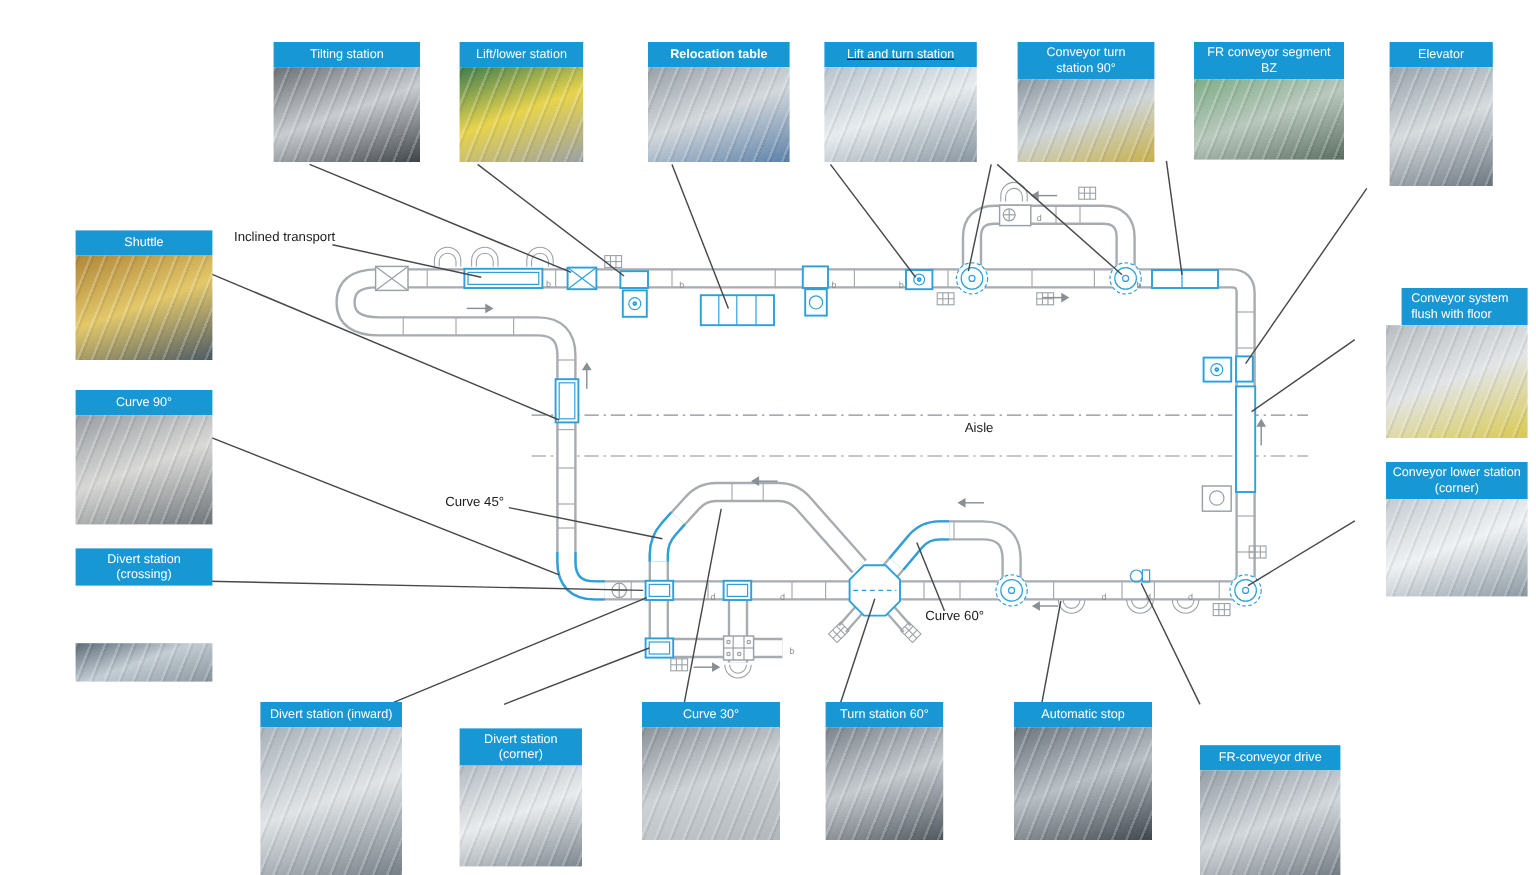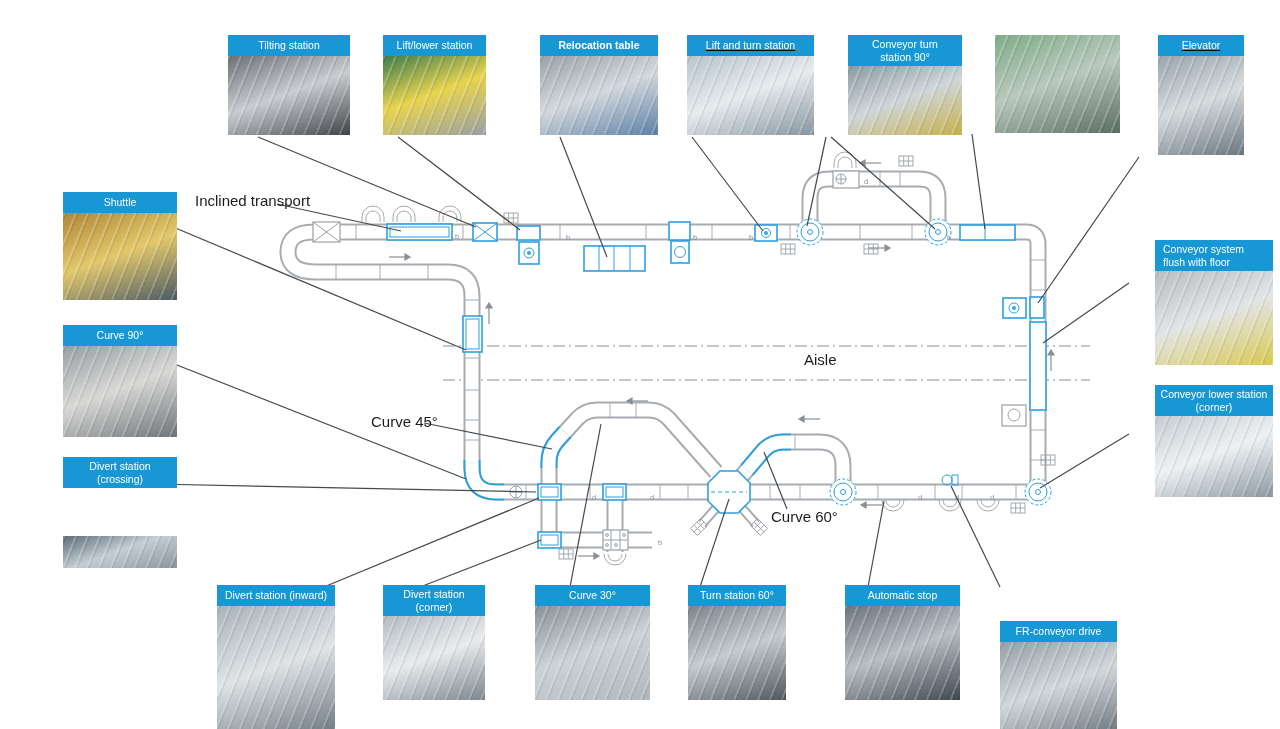--- a/index.html
+++ b/index.html
@@ -3,23 +3,23 @@
 <meta charset="utf-8">
 <style>
   html,body{margin:0;padding:0;background:#ffffff;width:1280px;height:729px;overflow:hidden;
             font-family:"Liberation Sans", sans-serif;}
   #stage{position:absolute;left:0;top:0;width:1280px;height:729px;}
   #schematic{position:absolute;left:0;top:0;}
   .card{position:absolute;display:flex;flex-direction:column;padding-left:25px;}
   .card-header{background:#1798d5;color:#ffffff;display:flex;align-items:center;justify-content:center;
                text-align:center;font-size:10.5px;line-height:1.2;white-space:pre-line;
                padding:3px 3px;box-sizing:border-box;min-height:21px;}
-  .card-header.left{justify-content:flex-start;text-align:left;padding-left:8px;}
+  .card-header.left{justify-content:flex-start;text-align:left;padding-left:8px;margin-left:13px;}
   .card-photo{flex:1;width:100%;}
-  .dlabel{position:absolute;font-size:15px;color:#1c1c1c;white-space:nowrap;}
+  .dlabel{position:absolute;font-size:11px;color:#1c1c1c;white-space:nowrap;}
   
   .band-o{stroke:#a7acb1;stroke-width:17;fill:none;stroke-linejoin:round;stroke-linecap:butt;}
   .band-i{stroke:#ffffff;stroke-width:13;fill:none;stroke-linejoin:round;stroke-linecap:butt;}
   .bblue-o{stroke:#2da0dc;stroke-width:17;fill:none;stroke-linejoin:round;}
   .arm-o{stroke:#a7acb1;stroke-width:10;fill:none;}
   .arm-i{stroke:#ffffff;stroke-width:6;fill:none;}
   .tick{stroke:#a7acb1;stroke-width:1;}
   .aisle{stroke:#8a8f94;stroke-width:1;stroke-dasharray:12 4 2 4;fill:none;}
   .bluebox{fill:#ffffff;stroke:#2da0dc;stroke-width:1.6;}
   .bluethin{fill:none;stroke:#2da0dc;stroke-width:1;}
@@ -361,23 +361,24 @@
       <div class="card" style="left: 662px; top: 35px; width: 127px; height: 100px; text-decoration: underline;">
         <div class="card-header">Lift and turn station</div>
         <div class="card-photo" style="background: repeating-linear-gradient(112deg, rgba(255, 255, 255, 0.2) 0px, rgba(255, 255, 255, 0.2) 2px, rgba(0, 0, 0, 0.06) 2px, rgba(0, 0, 0, 0.06) 4px, transparent 4px, transparent 11px), linear-gradient(160deg, rgb(184, 196, 204) 0%, rgb(230, 235, 238) 48%, rgb(135, 149, 160) 100%);"></div>
       </div>
       <div class="card" style="left: 823px; top: 35px; width: 114px; height: 100px;">
         <div class="card-header">Conveyor turn
 station 90°</div>
         <div class="card-photo" style="background: repeating-linear-gradient(112deg, rgba(255, 255, 255, 0.2) 0px, rgba(255, 255, 255, 0.2) 2px, rgba(0, 0, 0, 0.06) 2px, rgba(0, 0, 0, 0.06) 4px, transparent 4px, transparent 11px), linear-gradient(160deg, rgb(143, 154, 163) 0%, rgb(207, 214, 218) 48%, rgb(200, 176, 74) 100%);"></div>
       </div>
       <div class="card" style="left: 970px; top: 35px; width: 125px; height: 98px;">
+        <div class="card-header">FR conveyor segment BZ</div>
         <div class="card-photo" style="background: repeating-linear-gradient(112deg, rgba(255, 255, 255, 0.2) 0px, rgba(255, 255, 255, 0.2) 2px, rgba(0, 0, 0, 0.06) 2px, rgba(0, 0, 0, 0.06) 4px, transparent 4px, transparent 11px), linear-gradient(160deg, rgb(127, 174, 136) 0%, rgb(185, 200, 189) 48%, rgb(90, 110, 96) 100%);"></div>
       </div>
-      <div class="card" style="left: 1133px; top: 35px; width: 86px; height: 120px; text-decoration: underline;">
+      <div class="card" style="left: 1133px; top: 35px; width: 86px; height: 120px;">
         <div class="card-header">Elevator</div>
         <div class="card-photo" style="background: repeating-linear-gradient(112deg, rgba(255, 255, 255, 0.2) 0px, rgba(255, 255, 255, 0.2) 2px, rgba(0, 0, 0, 0.06) 2px, rgba(0, 0, 0, 0.06) 4px, transparent 4px, transparent 11px), linear-gradient(160deg, rgb(154, 165, 173) 0%, rgb(214, 219, 222) 48%, rgb(107, 118, 128) 100%);"></div>
       </div>
       <div class="card" style="left: 38px; top: 192px; width: 114px; height: 108px;">
         <div class="card-header">Shuttle</div>
         <div class="card-photo" style="background: repeating-linear-gradient(112deg, rgba(255, 255, 255, 0.2) 0px, rgba(255, 255, 255, 0.2) 2px, rgba(0, 0, 0, 0.06) 2px, rgba(0, 0, 0, 0.06) 4px, transparent 4px, transparent 11px), linear-gradient(160deg, rgb(176, 135, 58) 0%, rgb(227, 200, 106) 48%, rgb(74, 90, 102) 100%);"></div>
       </div>
       <div class="card" style="left: 38px; top: 325px; width: 114px; height: 112px;">
         <div class="card-header">Curve 90°</div>
         <div class="card-photo" style="background: repeating-linear-gradient(112deg, rgba(255, 255, 255, 0.2) 0px, rgba(255, 255, 255, 0.2) 2px, rgba(0, 0, 0, 0.06) 2px, rgba(0, 0, 0, 0.06) 4px, transparent 4px, transparent 11px), linear-gradient(160deg, rgb(154, 159, 164) 0%, rgb(216, 216, 214) 48%, rgb(111, 116, 120) 100%);"></div>
@@ -393,21 +394,21 @@
       </div>
       <div class="card" style="left: 1130px; top: 385px; width: 118px; height: 112px;">
         <div class="card-header">Conveyor lower station
 (corner)</div>
         <div class="card-photo" style="background: repeating-linear-gradient(112deg, rgba(255, 255, 255, 0.2) 0px, rgba(255, 255, 255, 0.2) 2px, rgba(0, 0, 0, 0.06) 2px, rgba(0, 0, 0, 0.06) 4px, transparent 4px, transparent 11px), linear-gradient(160deg, rgb(197, 204, 210) 0%, rgb(238, 241, 243) 48%, rgb(139, 152, 162) 100%);"></div>
       </div>
       <div class="card" style="left: 192px; top: 585px; width: 118px; height: 148px;">
         <div class="card-header">Divert station (inward)</div>
         <div class="card-photo" style="background: repeating-linear-gradient(112deg, rgba(255, 255, 255, 0.2) 0px, rgba(255, 255, 255, 0.2) 2px, rgba(0, 0, 0, 0.06) 2px, rgba(0, 0, 0, 0.06) 4px, transparent 4px, transparent 11px), linear-gradient(160deg, rgb(170, 179, 186) 0%, rgb(223, 227, 230) 48%, rgb(112, 122, 130) 100%);"></div>
       </div>
-      <div class="card" style="left: 358px; top: 585px; width: 102px; height: 115px;">
+      <div class="card" style="left: 358px; top: 607px; width: 102px; height: 115px;">
         <div class="card-header">Divert station (corner)</div>
         <div class="card-photo" style="background: repeating-linear-gradient(112deg, rgba(255, 255, 255, 0.2) 0px, rgba(255, 255, 255, 0.2) 2px, rgba(0, 0, 0, 0.06) 2px, rgba(0, 0, 0, 0.06) 4px, transparent 4px, transparent 11px), linear-gradient(160deg, rgb(180, 188, 195) 0%, rgb(232, 235, 237) 48%, rgb(124, 134, 142) 100%);"></div>
       </div>
       <div class="card" style="left: 510px; top: 585px; width: 115px; height: 115px;">
         <div class="card-header">Curve 30°</div>
         <div class="card-photo" style="background: repeating-linear-gradient(112deg, rgba(255, 255, 255, 0.2) 0px, rgba(255, 255, 255, 0.2) 2px, rgba(0, 0, 0, 0.06) 2px, rgba(0, 0, 0, 0.06) 4px, transparent 4px, transparent 11px), linear-gradient(160deg, rgb(140, 147, 154) 0%, rgb(205, 210, 214) 48%, rgb(176, 182, 186) 100%);"></div>
       </div>
       <div class="card" style="left: 663px; top: 585px; width: 98px; height: 115px;">
         <div class="card-header">Turn station 60°</div>
         <div class="card-photo" style="background: repeating-linear-gradient(112deg, rgba(255, 255, 255, 0.2) 0px, rgba(255, 255, 255, 0.2) 2px, rgba(0, 0, 0, 0.06) 2px, rgba(0, 0, 0, 0.06) 4px, transparent 4px, transparent 11px), linear-gradient(160deg, rgb(125, 133, 140) 0%, rgb(198, 203, 208) 48%, rgb(79, 87, 94) 100%);"></div>

